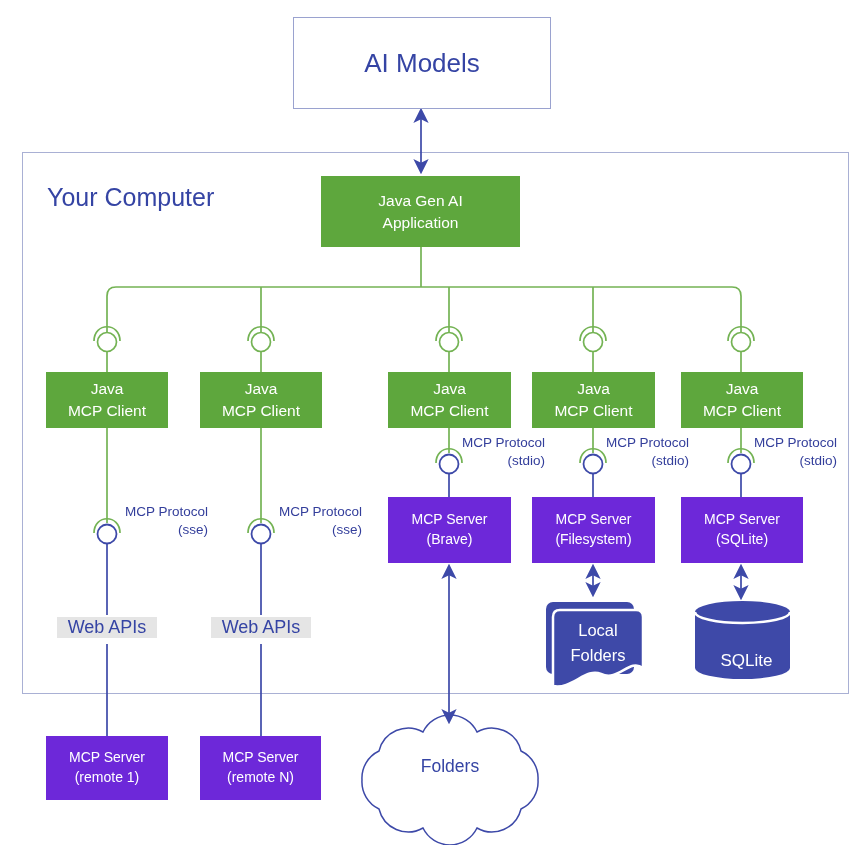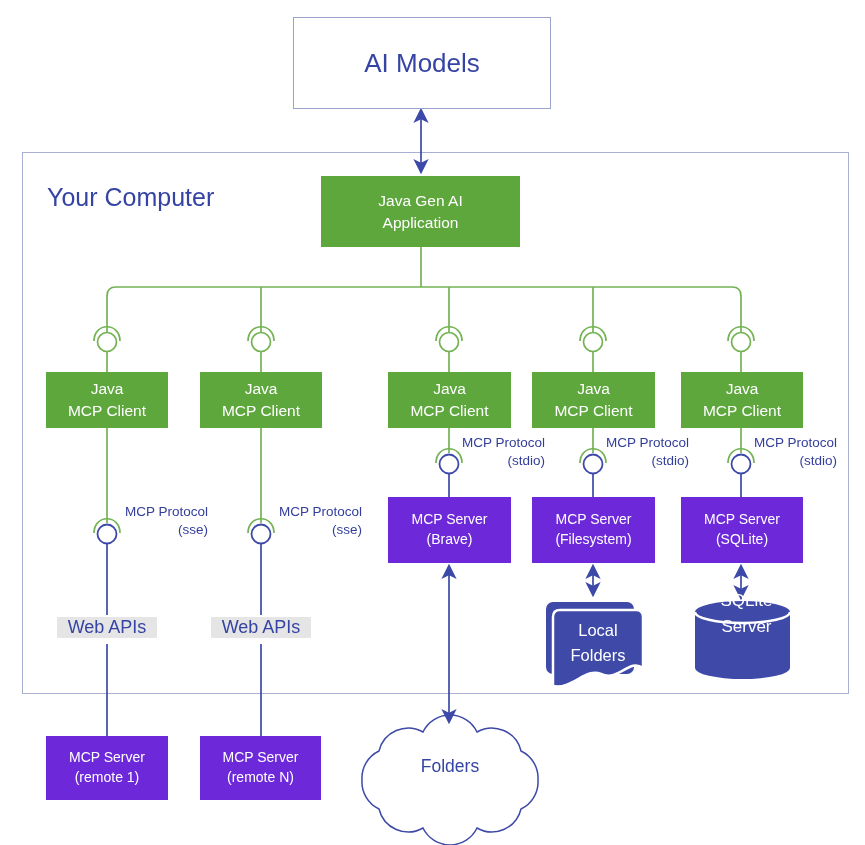--- a/index.html
+++ b/index.html
@@ -190,21 +190,21 @@
   </div>
   <div class="node blue-node" style="left:200px;top:736px;width:121px;height:64px;">
     <span>MCP Server</span>
     <span>(remote N)</span>
   </div>
 
   <div class="shape-text" style="left:553px;top:618px;width:90px;font-size:16.5px;">
     <div>Local</div>
     <div>Folders</div>
   </div>
-  <div class="shape-text" style="left:695px;top:588px;width:103px;font-size:17px;">
+  <div class="shape-text" style="left:695px;top:648px;width:103px;font-size:17px;">
     <div>SQLite</div>
     <div>Server</div>
   </div>
   <div class="cloud-text" style="left:380px;top:753px;width:140px;">
     <div>Folders</div>
   </div>
 
 </div>
 
 </body></html>

